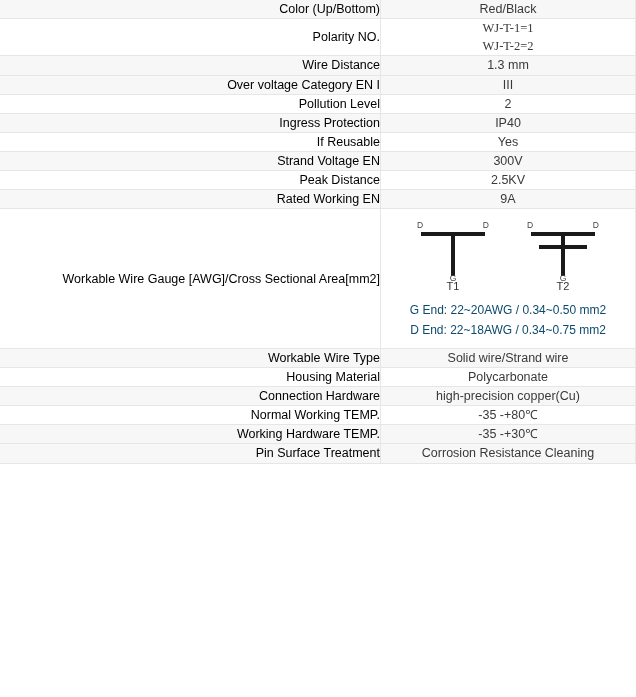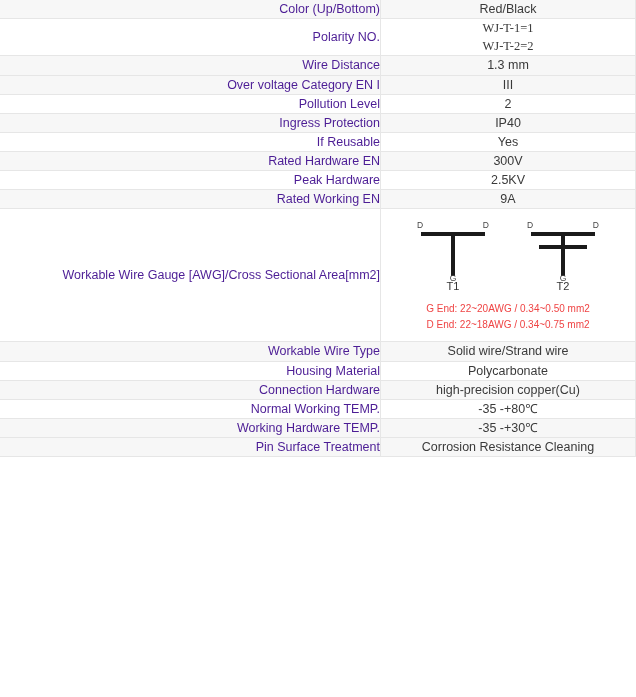--- a/index.html
+++ b/index.html
@@ -26,21 +26,21 @@
   table.spec td {
     padding: 0;
     vertical-align: middle;
     border-right: 1px solid #e6e6e6;
   }
   td.label {
     width: 380px;
     text-align: right;
     padding: 8px 10px 8px 4px;
     font-size: 12.5px;
-    color: #4c1d95;
+    color: #000000;
     line-height: 1.45;
   }
   td.value {
     width: 254px;
     text-align: center;
     padding: 8px 6px;
     font-size: 12.5px;
     color: #3a3a3a;
     line-height: 1.45;
     border-right: none;
@@ -115,22 +115,22 @@
   }
   .tee .hbar2 {
     position: absolute;
     top: 26px;
     left: 18px;
     width: 48px;
     height: 4px;
     background: #1a1a1a;
   }
   .note-line {
-    font-size: 10px;
-    color: #ef4444;
+    font-size: 12px;
+    color: #0c4a6e;
     line-height: 1.6;
   }
 </style>
 </head>
 <body>
 
 <table class="spec">
   <tbody>
     <tr class="alt">
       <td class="label">Color (Up/Bottom)</td>
@@ -157,25 +157,25 @@
     </tr>
     <tr class="alt">
       <td class="label">Ingress Protection</td>
       <td class="value">IP40</td>
     </tr>
     <tr class="plain">
       <td class="label">If Reusable</td>
       <td class="value">Yes</td>
     </tr>
     <tr class="alt">
-      <td class="label">Rated Hardware EN</td>
+      <td class="label">Strand Voltage EN</td>
       <td class="value">300V</td>
     </tr>
     <tr class="plain">
-      <td class="label">Peak Hardware</td>
+      <td class="label">Peak Distance</td>
       <td class="value">2.5KV</td>
     </tr>
     <tr class="alt">
       <td class="label">Rated Working EN</td>
       <td class="value">9A</td>
     </tr>
     <tr class="plain">
       <td class="label">Workable Wire Gauge [AWG]/Cross Sectional Area[mm2]</td>
       <td class="value">
         <div class="diagram-wrap">

